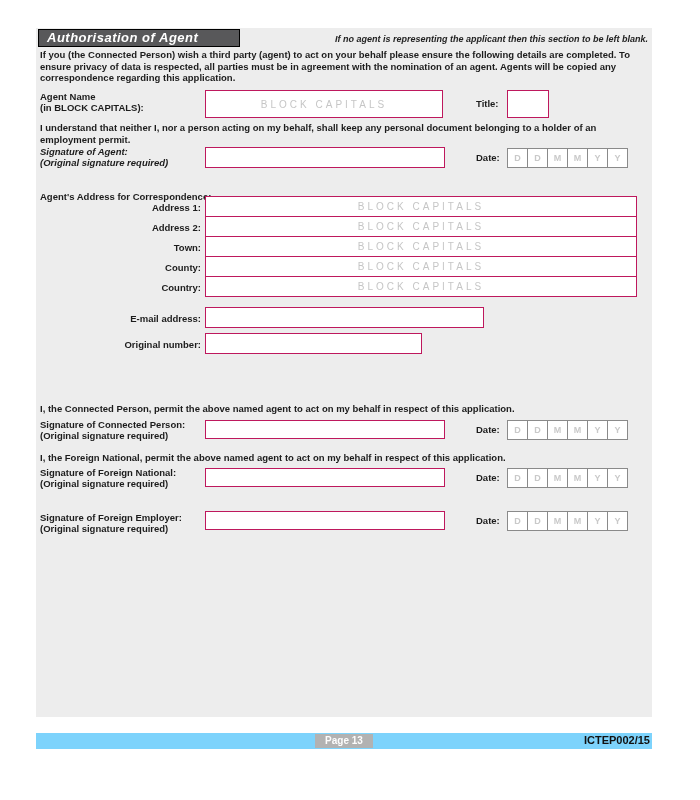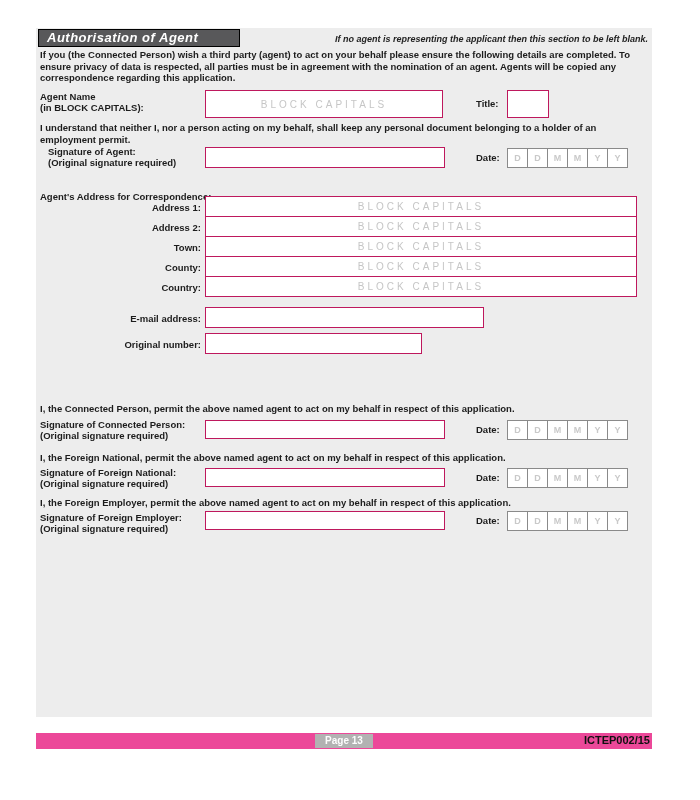--- a/index.html
+++ b/index.html
@@ -90,21 +90,21 @@
     font-weight: bold;
     font-size: 9px;
     text-align: center;
     line-height: 19px;
   }
   .dcell:first-child { margin-left: 0; }
   #footer-strip {
     position: absolute;
     left: 36px; top: 733px;
     width: 616px; height: 16px;
-    background: #ec4899;
+    background: #7dd3fc;
     display: flex;
     justify-content: center;
     align-items: center;
   }
   .page-badge {
     background: #b2b2b2;
     color: #fdfdfd;
     font-weight: bold;
     font-size: 10px;
     padding: 1px 10px 2px 10px;
@@ -131,21 +131,21 @@
   <div class="lbl" style="left:4px; top:64px;">
     <div>Agent Name</div>
     <div>(in BLOCK CAPITALS):</div>
   </div>
   <input class="box caps" style="left: 169px; top: 62px; width: 238px; height: 28px;" placeholder="BLOCK CAPITALS">
   <div class="lbl" style="left:440px; top:71px;">Title:</div>
   <input class="box" style="left: 471px; top: 62px; width: 42px; height: 28px;">
 
   <div class="para" style="left:4px; top:94px; width:604px;">I understand that neither I, nor a person acting on my behalf, shall keep any personal document belonging to a holder of an employment permit.</div>
 
-  <div class="lbl" style="left:12px; top:119px;">
+  <div class="lbl" style="left:4px; top:119px;font-style:italic;">
     <div>Signature of Agent:</div>
     <div>(Original signature required)</div>
   </div>
   <input class="box" style="left: 169px; top: 119px; width: 240px; height: 21px;">
   <div class="lbl" style="left:440px; top:125px;">Date:</div>
   <div class="dates" style="left:471px; top:120px;">
     <div class="dcell">D</div>
     <div class="dcell">D</div>
     <div class="dcell">M</div>
     <div class="dcell">M</div>
@@ -196,21 +196,20 @@
   <div class="lbl" style="left:440px; top:445px;">Date:</div>
   <div class="dates" style="left:471px; top:440px;">
     <div class="dcell">D</div>
     <div class="dcell">D</div>
     <div class="dcell">M</div>
     <div class="dcell">M</div>
     <div class="dcell">Y</div>
     <div class="dcell">Y</div>
   </div>
 
-  <div class="para" style="left:4px; top:469px; width:604px;">I, the Foreign Employer, permit the above named agent to act on my behalf in respect of this application.</div>
   <div class="lbl" style="left:4px; top:485px;">
     <div>Signature of Foreign Employer:</div>
     <div>(Original signature required)</div>
   </div>
   <input class="box" style="left: 169px; top: 483px; width: 240px; height: 19px;">
   <div class="lbl" style="left:440px; top:488px;">Date:</div>
   <div class="dates" style="left:471px; top:483px;">
     <div class="dcell">D</div>
     <div class="dcell">D</div>
     <div class="dcell">M</div>

